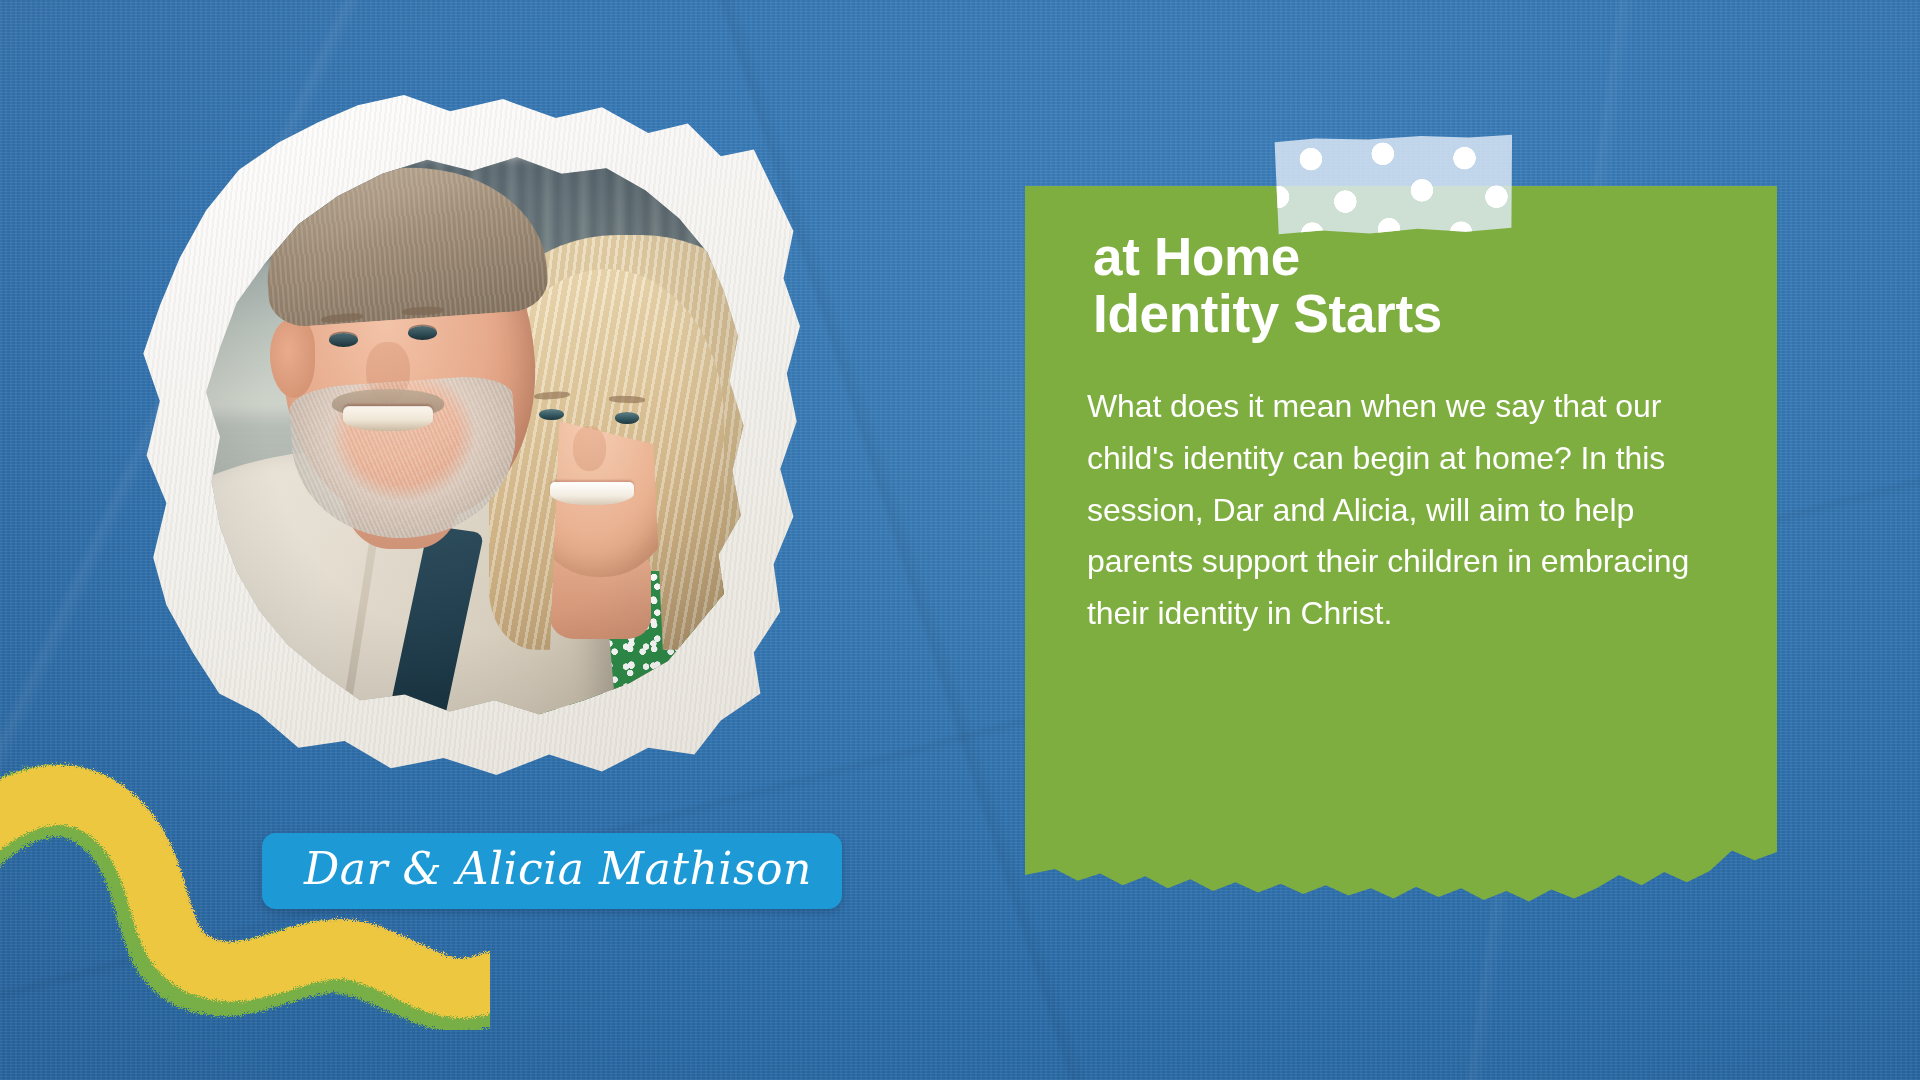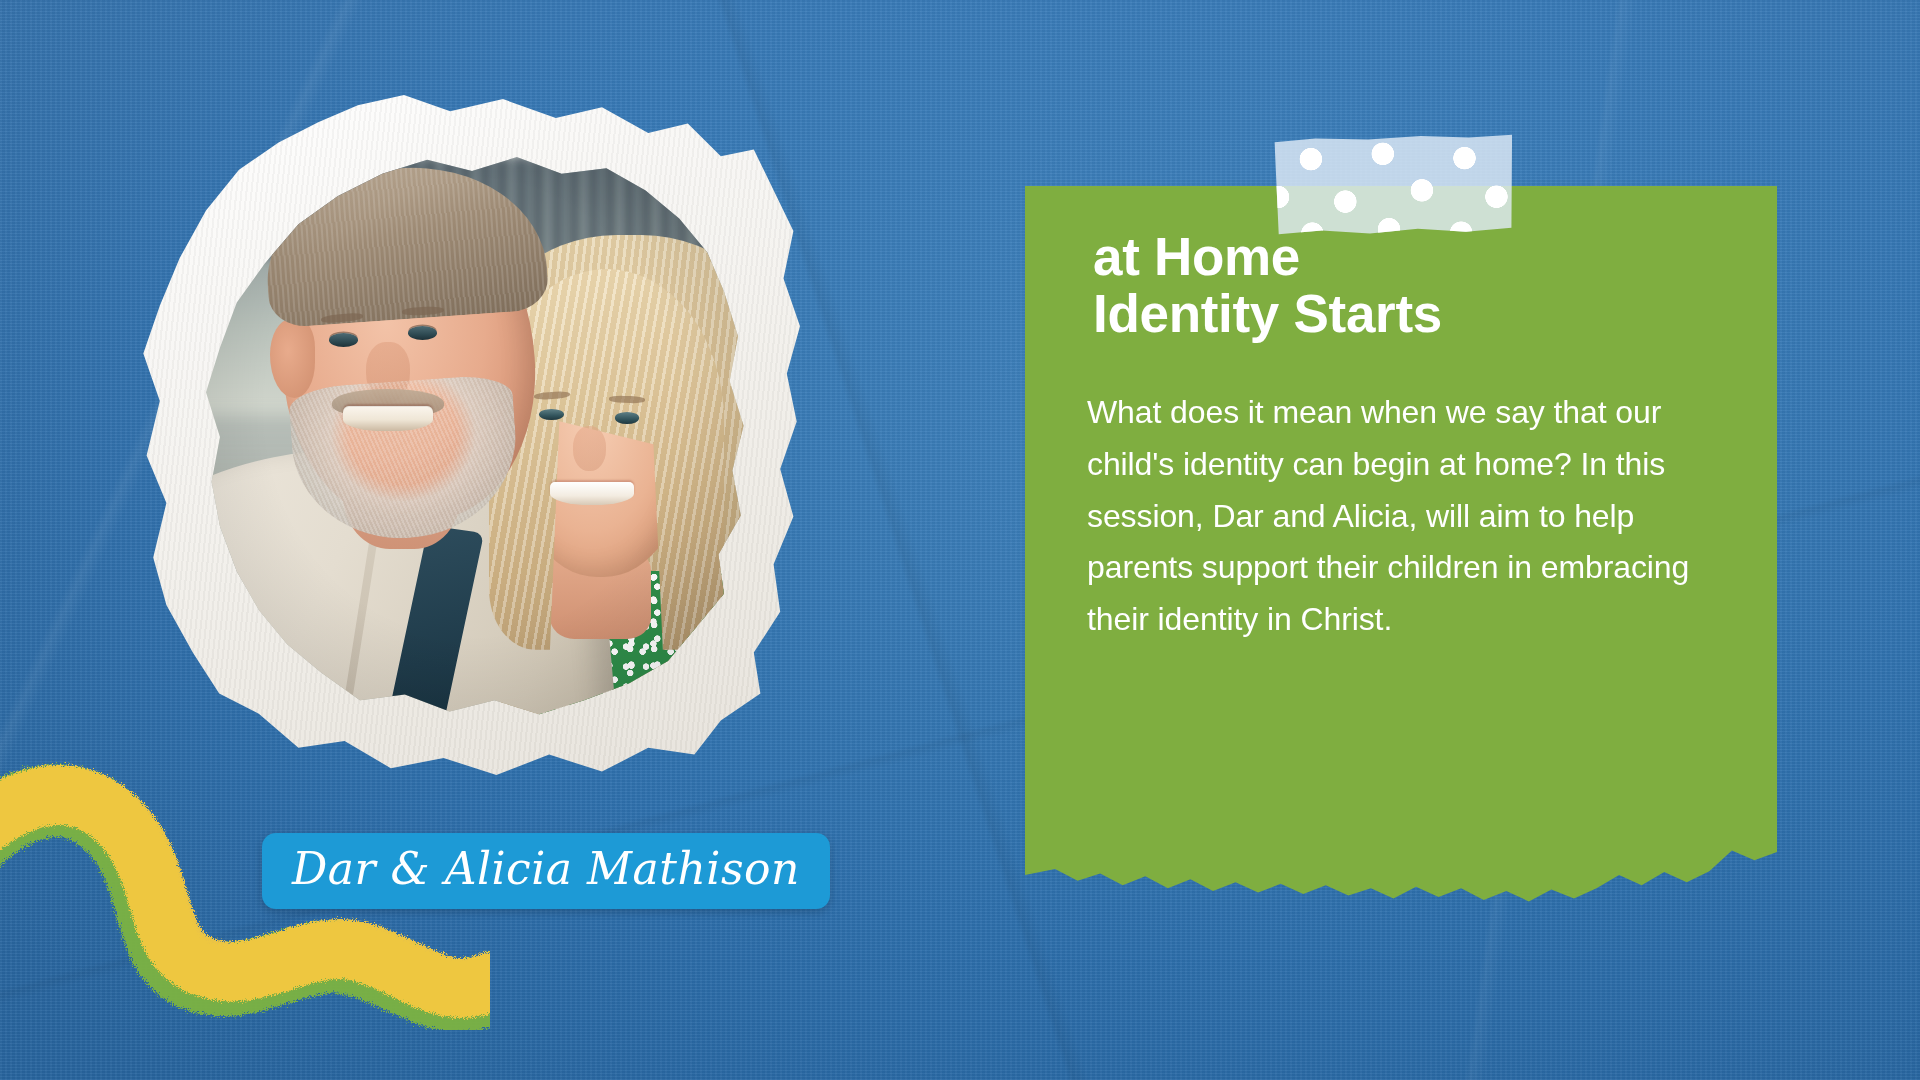--- a/index.html
+++ b/index.html
@@ -265,20 +265,21 @@
   .name-banner span {
     display:block;
     color:#ffffff;
     font-size:44px;
     line-height:1;
     font-style:italic;
     font-weight:400;
     letter-spacing:.5px;
     font-family:"DejaVu Serif", serif;
     white-space:nowrap;
+    margin-left:12px;
   }
 
   
   .green-card {
     position:absolute; left:1025px; top:186px;
     width:752px; height:736px;
     background:#7FAE40;
     filter:drop-shadow(1px 3px 6px rgba(0,0,0,.10));
     clip-path: polygon(
       0% 0%, 100% 0%, 100% 90.5%, 97% 91.6%, 94% 90.3%, 91% 93.1%, 88% 94.6%,
@@ -300,21 +301,20 @@
     letter-spacing:-0.3px;
   }
   .card-body {
     position:absolute; left:62px; top:195px;
     width:620px;
     color:#ffffff;
     font-size:32px;
     font-weight:300;
     line-height:1.62;
     letter-spacing:-0.1px;
-    margin-top:6px;
   }
 
   
   .washi {
     position:absolute; left:1273px; top:136px;
     width:240px; height:98px;
     transform:rotate(-1.1deg);
   }
   .washi-body {
     position:absolute; inset:0;

